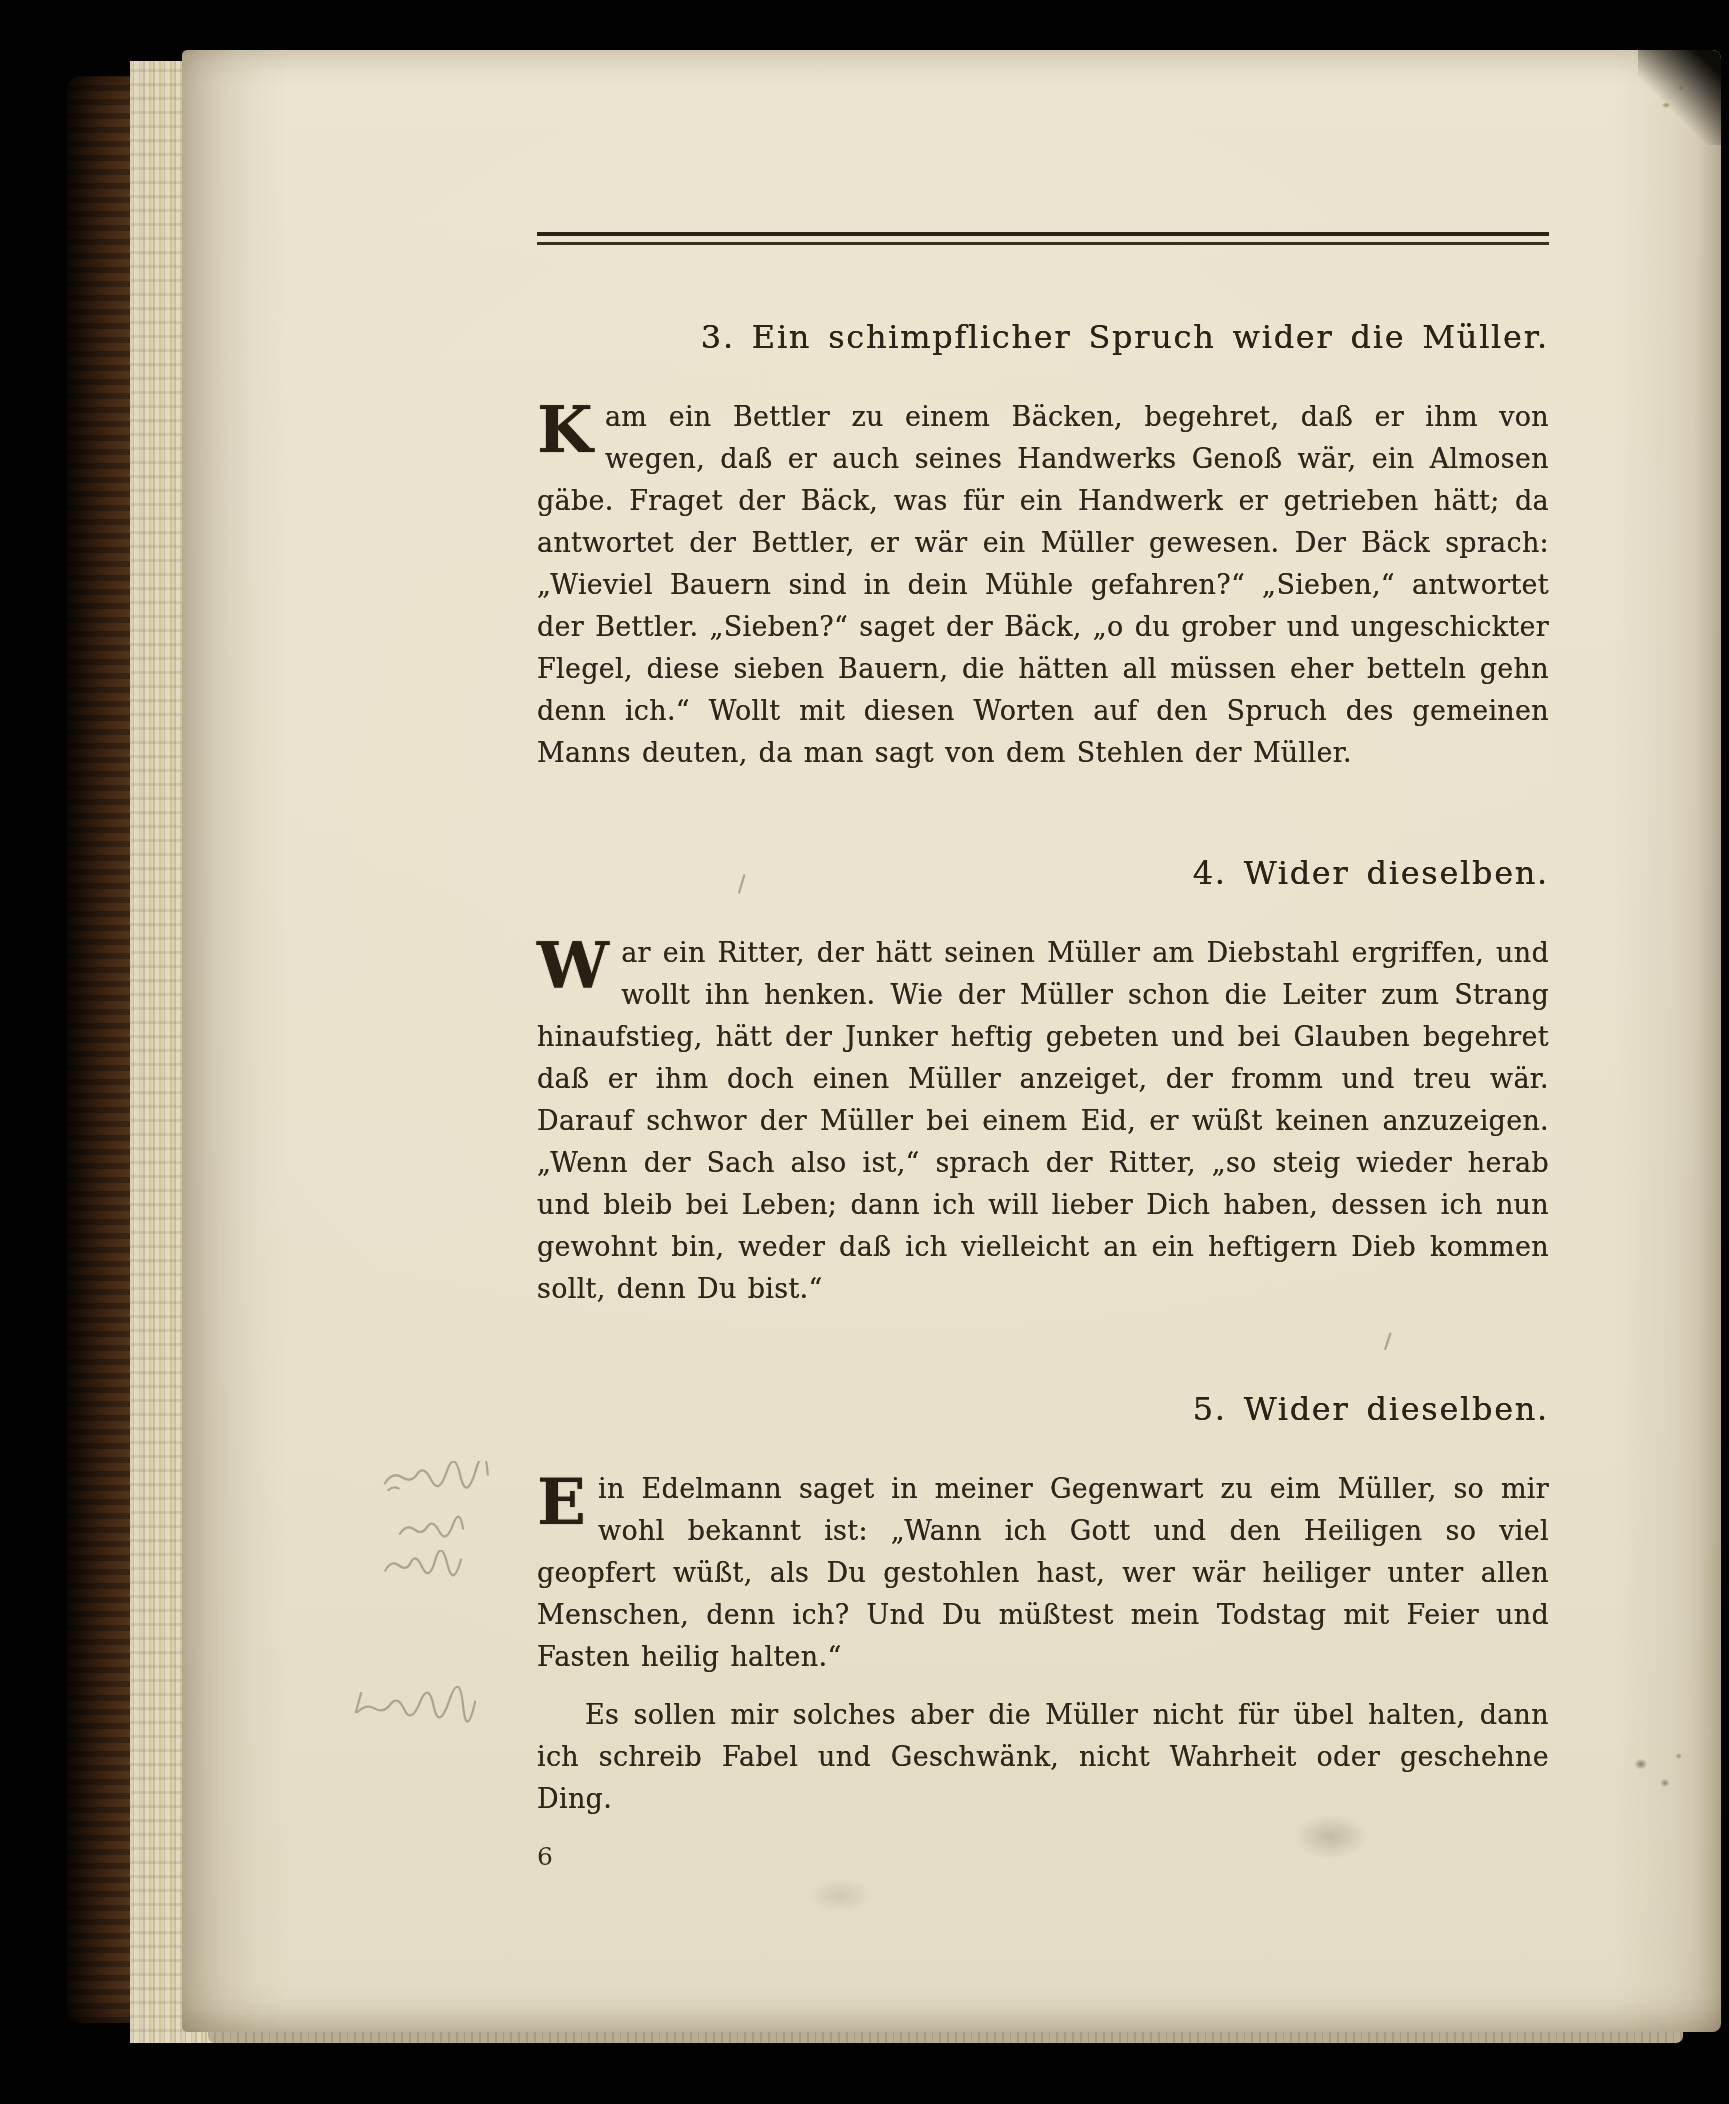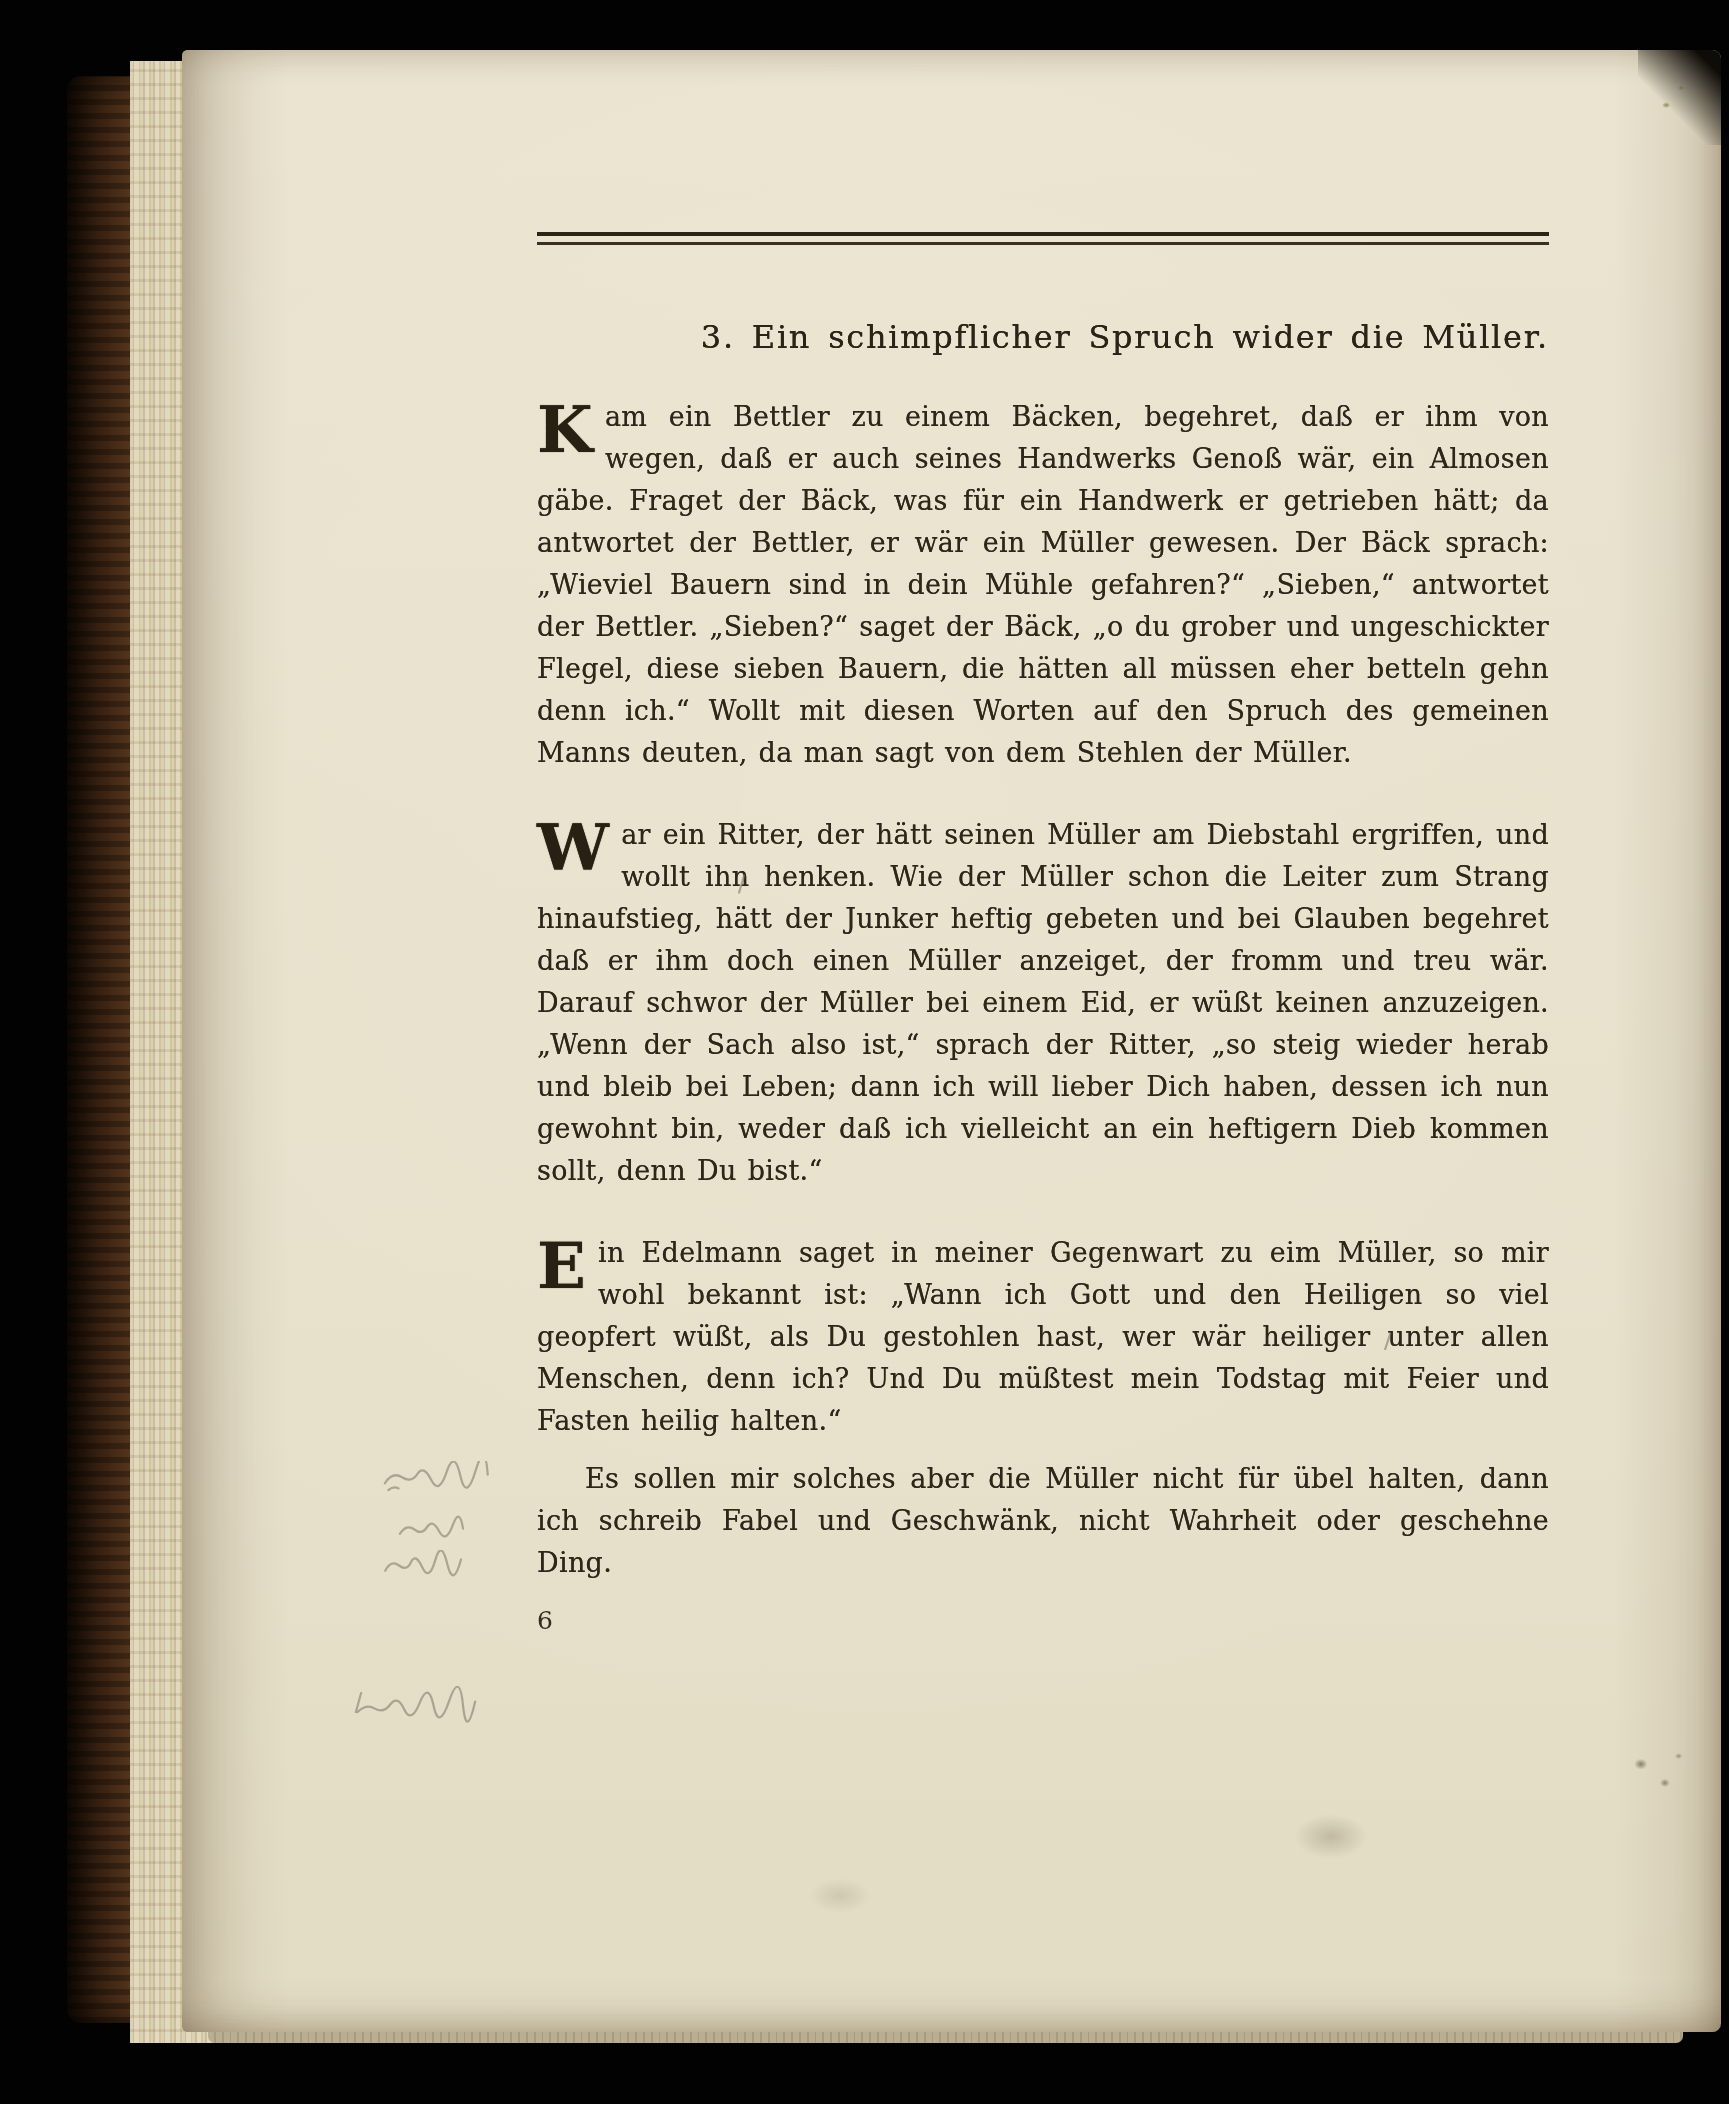--- a/index.html
+++ b/index.html
@@ -114,26 +114,28 @@
       <div class="rule-b"></div>
 
       <div class="section">
         <div class="heading h-first">3. Ein schimpflicher Spruch wider die Müller.</div>
         <div class="para">
           <span class="dropcap">K</span><span>am ein Bettler zu einem Bäcken, begehret, daß er ihm von wegen, daß er auch seines Handwerks Genoß wär, ein Almosen gäbe. Fraget der Bäck, was für ein Handwerk er getrieben hätt; da antwortet der Bettler, er wär ein Müller gewesen. Der Bäck sprach: „Wieviel Bauern sind in dein Mühle gefahren?“ „Sieben,“ antwortet der Bettler. „Sieben?“ saget der Bäck, „o du grober und ungeschickter Flegel, diese sieben Bauern, die hätten all müssen eher betteln gehn denn ich.“ Wollt mit diesen Worten auf den Spruch des gemeinen Manns deuten, da man sagt von dem Stehlen der Müller.</span>
         </div>
       </div>
 
       <div class="section">
+        <div class="heading h-mid">4. Wider dieselben.</div>
         <div class="para">
           <span class="dropcap">W</span><span>ar ein Ritter, der hätt seinen Müller am Diebstahl ergriffen, und wollt ihn henken. Wie der Müller schon die Leiter zum Strang hinaufstieg, hätt der Junker heftig gebeten und bei Glauben begehret daß er ihm doch einen Müller anzeiget, der fromm und treu wär. Darauf schwor der Müller bei einem Eid, er wüßt keinen anzuzeigen. „Wenn der Sach also ist,“ sprach der Ritter, „so steig wieder herab und bleib bei Leben; dann ich will lieber Dich haben, dessen ich nun gewohnt bin, weder daß ich vielleicht an ein heftigern Dieb kommen sollt, denn Du bist.“</span>
         </div>
       </div>
 
       <div class="section">
+        <div class="heading h-mid">5. Wider dieselben.</div>
         <div class="para">
           <span class="dropcap">E</span><span>in Edelmann saget in meiner Gegenwart zu eim Müller, so mir wohl bekannt ist: „Wann ich Gott und den Heiligen so viel geopfert wüßt, als Du gestohlen hast, wer wär heiliger unter allen Menschen, denn ich? Und Du müßtest mein Todstag mit Feier und Fasten heilig halten.“</span>
         </div>
         <div class="para para2">Es sollen mir solches aber die Müller nicht für übel halten, dann ich schreib Fabel und Geschwänk, nicht Wahrheit oder geschehne Ding.</div>
       </div>
 
       <div class="pagenum">6</div>
     </div>
   </div>
 

